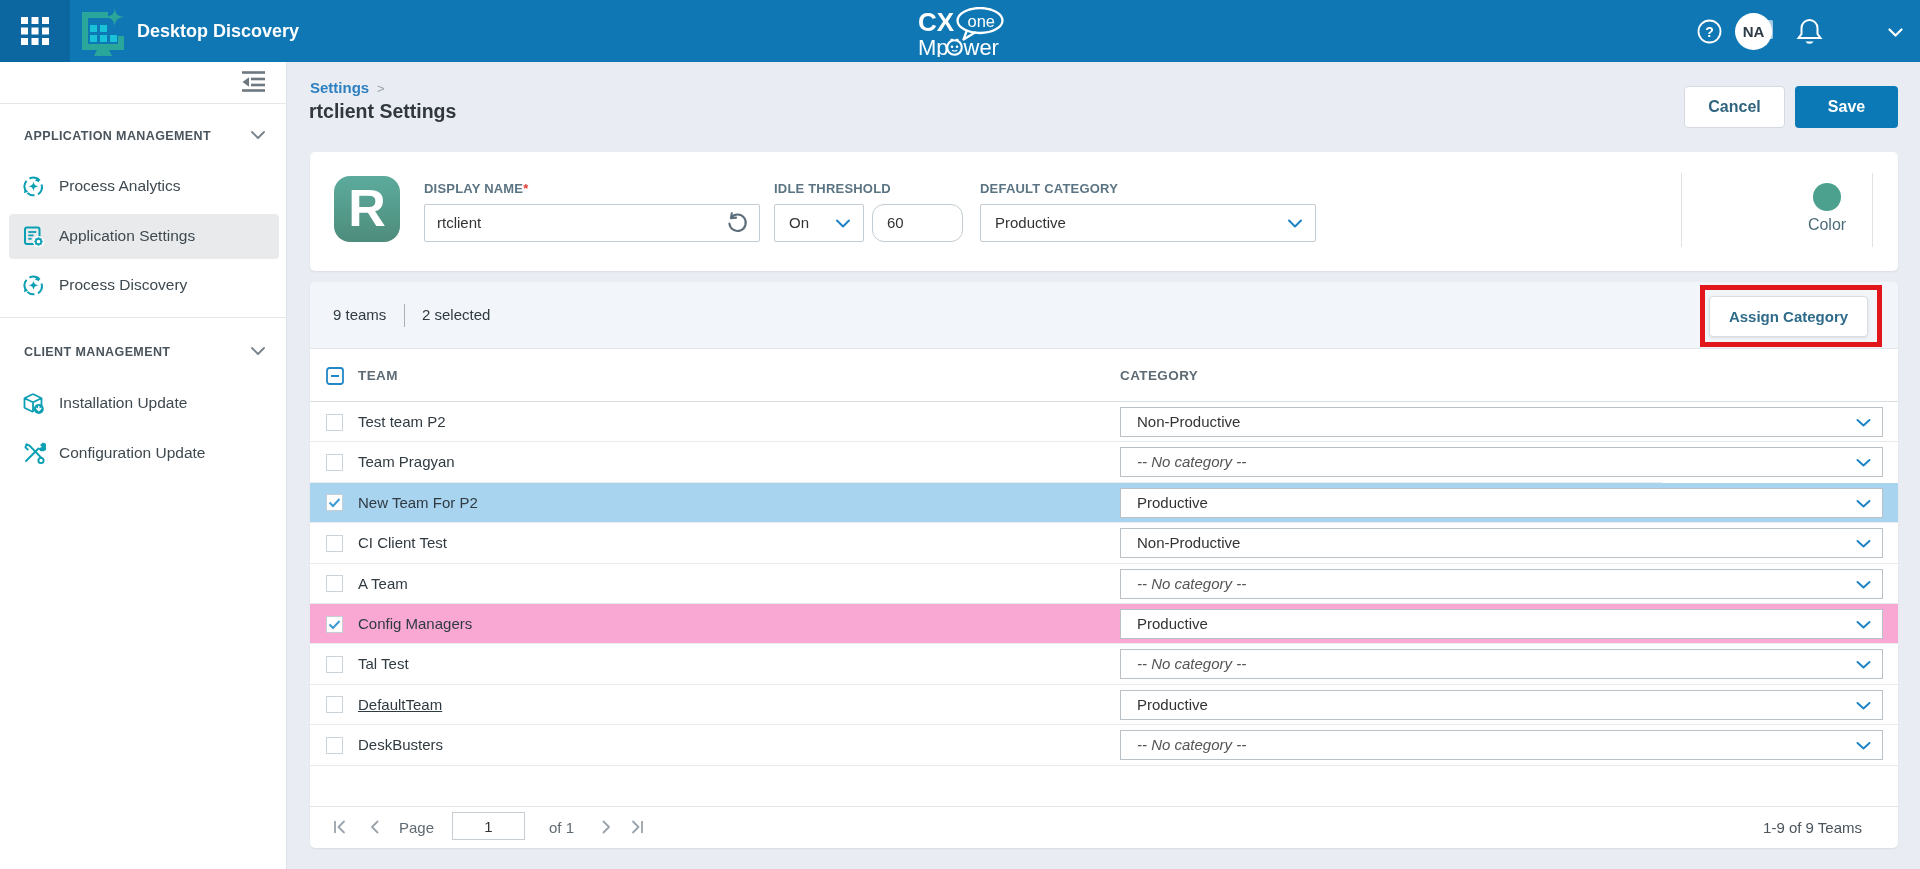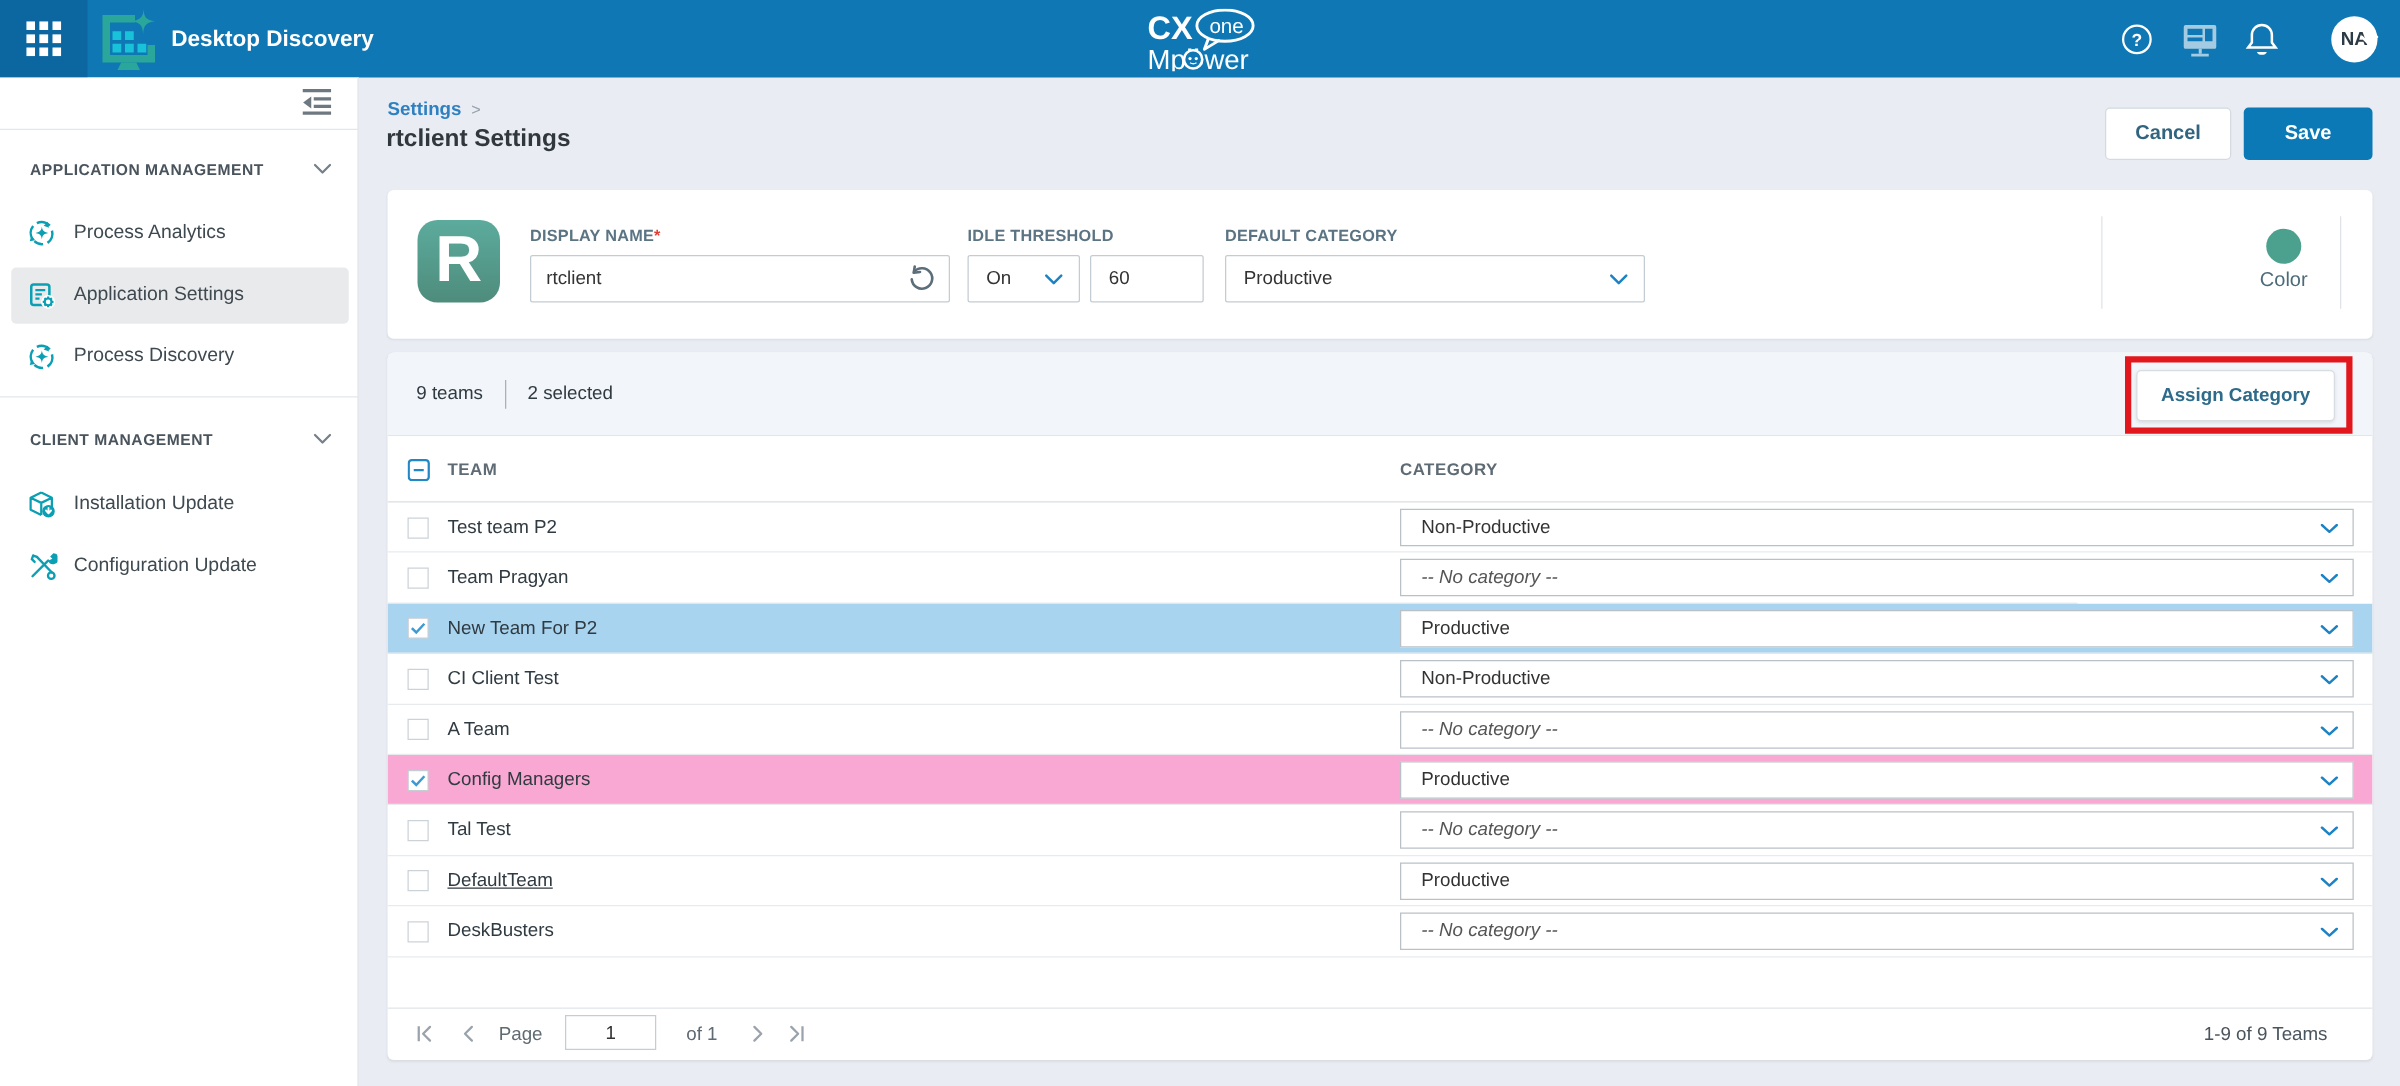--- a/index.html
+++ b/index.html
@@ -62,21 +62,21 @@
     <rect x="5" y="6" width="12" height="5" fill="#0f78b4"></rect>
     <rect x="5" y="13" width="12" height="3" fill="#0f78b4"></rect>
     <rect x="19" y="6" width="6" height="10" fill="#0f78b4"></rect>
     <rect x="14" y="22" width="2.4" height="4" fill="#fff"></rect>
     <rect x="8" y="26" width="14" height="2.2" fill="#fff"></rect>
   </svg>
   <svg class="abs" style="left:1796px;top:17px" width="27" height="29" viewBox="0 0 27 29">
     <path d="M13.5 3 a8 8 0 0 1 8 8 v6 l3 4 H2.5 l3 -4 v-6 a8 8 0 0 1 8 -8 Z" fill="none" stroke="#fff" stroke-width="2"></path>
     <path d="M9.5 24.5 a4.2 3.4 0 0 0 8 0 Z" fill="#fff"></path>
   </svg>
-  <div class="abs" style="left:1865px;top:13px;width:37px;height:37px;border-radius:50%;background:#fff;text-align:center;line-height:37px;color:#2d3b46;font-size:15px;font-weight:bold;">NA</div>
+  <div class="abs" style="left:1735px;top:13px;width:37px;height:37px;border-radius:50%;background:#fff;text-align:center;line-height:37px;color:#2d3b46;font-size:15px;font-weight:bold;">NA</div>
   <svg class="abs" style="left:1888px;top:28px" width="15" height="9" viewBox="0 0 15 9">
     <polyline points="1.5,1.5 7.5,7.5 13.5,1.5" fill="none" stroke="#fff" stroke-width="2.2" stroke-linecap="round" stroke-linejoin="round"></polyline>
   </svg>
 </div>
 
 <div class="abs" style="left:0;top:62px;width:287px;height:807px;background:#fff;border-right:1px solid #dde1e5;padding-left:28px;">
   <svg class="abs" style="left:242px;top:9px" width="23" height="21" viewBox="0 0 23 21">
     <g stroke="#6e7880" stroke-width="2.6">
       <line x1="0" y1="1.5" x2="23" y2="1.5"></line>
       <line x1="9" y1="8" x2="23" y2="8"></line>
@@ -184,21 +184,21 @@
     <svg width="23" height="23" viewBox="0 0 23 23" style="position:absolute;right:10px;top:7px;">
       <path d="M5.2 5.6 A8.2 8.2 0 1 1 3.4 11.5" fill="none" stroke="#5c6e7a" stroke-width="2.1" stroke-linecap="round"></path>
       <path d="M5.8 1.2 l-0.8 5 l5 -0.6" fill="none" stroke="#5c6e7a" stroke-width="2.1" stroke-linecap="round" stroke-linejoin="round"></path>
     </svg>
   </div>
 
   <div class="abs" style="left:464px;top:29px;font-size:13px;font-weight:bold;color:#5b7483;letter-spacing:.2px;">IDLE THRESHOLD</div>
   <div class="abs" style="left:464px;top:52px;width:90px;height:38px;background:#fff;border:1px solid #c3ccd2;border-radius:2px;font-size:15px;color:#333;line-height:36px;padding-left:14px;">On<svg width="16" height="9" viewBox="0 0 16 9" style="position:absolute;right:12px;top:14px;">
         <polyline points="2,1.5 8,7.5 14,1.5" fill="none" stroke="#1d82c4" stroke-width="2" stroke-linecap="round" stroke-linejoin="round"></polyline>
       </svg></div>
-  <div class="abs" style="left:562px;top:52px;width:91px;height:38px;background:#fff;border:1px solid #c3ccd2;border-radius:2px;font-size:15px;color:#333;line-height:36px;padding-left:14px;">60</div>
+  <div class="abs" style="left:562px;top:52px;width:91px;height:38px;background:#fff;border:1px solid #c3ccd2;border-radius:12px;font-size:15px;color:#333;line-height:36px;padding-left:14px;">60</div>
 
   <div class="abs" style="left:670px;top:29px;font-size:13px;font-weight:bold;color:#5b7483;letter-spacing:.2px;">DEFAULT CATEGORY</div>
   <div class="abs" style="left:670px;top:52px;width:336px;height:38px;background:#fff;border:1px solid #c3ccd2;border-radius:2px;font-size:15px;color:#333;line-height:36px;padding-left:14px;">Productive<svg width="16" height="9" viewBox="0 0 16 9" style="position:absolute;right:12px;top:14px;">
         <polyline points="2,1.5 8,7.5 14,1.5" fill="none" stroke="#1d82c4" stroke-width="2" stroke-linecap="round" stroke-linejoin="round"></polyline>
       </svg></div>
 
   <div class="abs" style="left:1371px;top:21px;height:74px;border-left:1px solid #dfe3e7;"></div>
   <div class="abs" style="left:1503px;top:31px;width:28px;height:28px;border-radius:50%;background:#4ba18e;"></div>
   <div class="abs" style="left:1478px;top:64px;width:78px;text-align:center;font-size:16px;color:#4c6b7a;">Color</div>
   <div class="abs" style="left:1562px;top:21px;height:74px;border-left:1px solid #dfe3e7;"></div>

